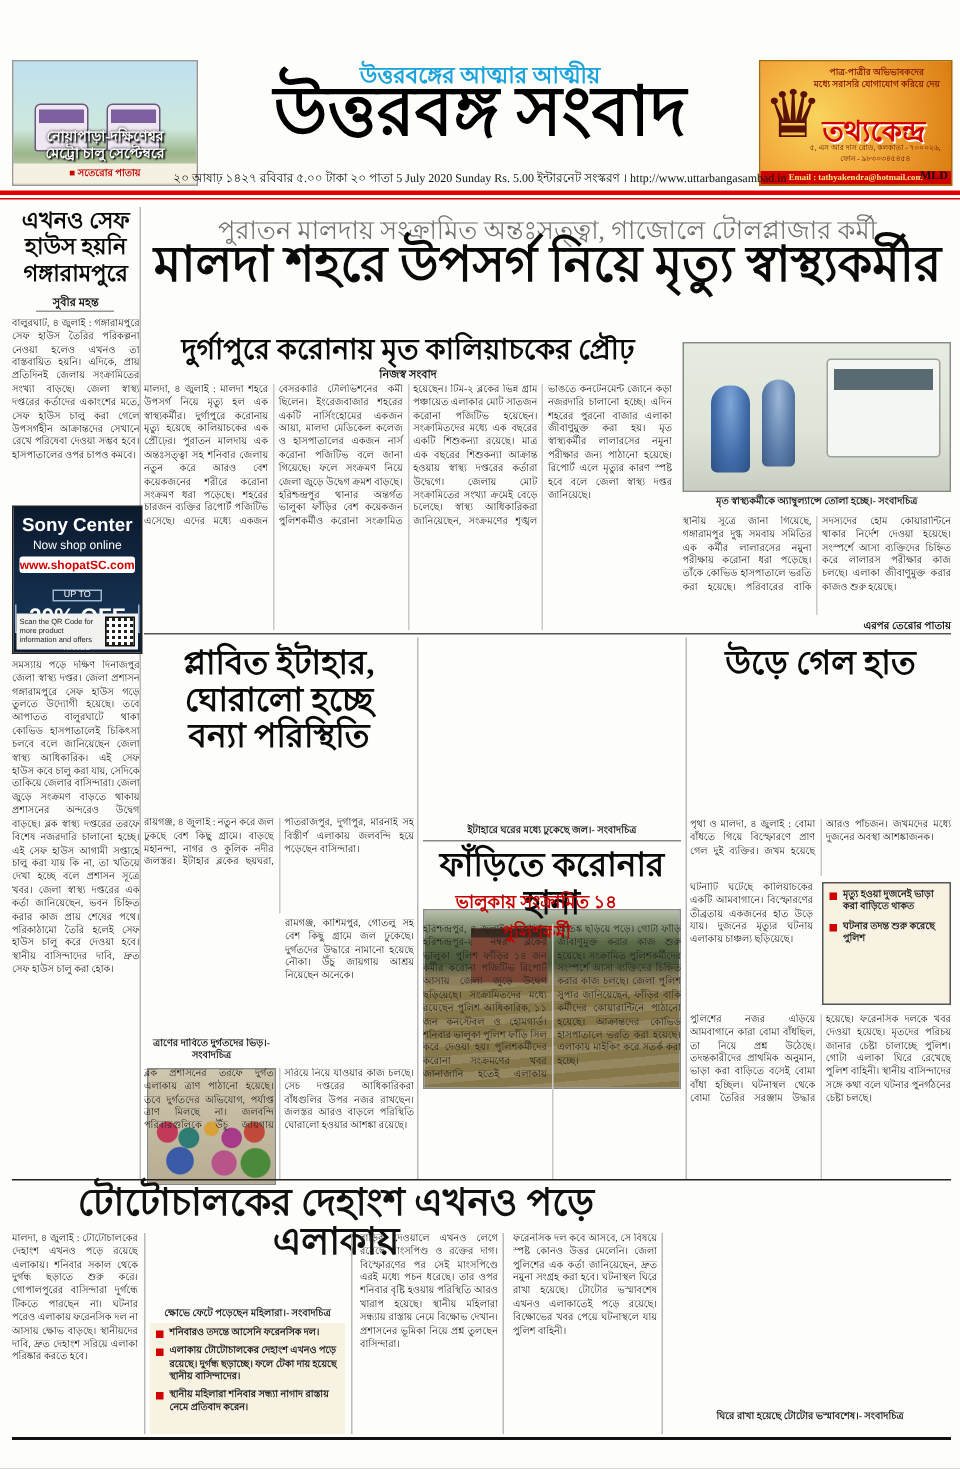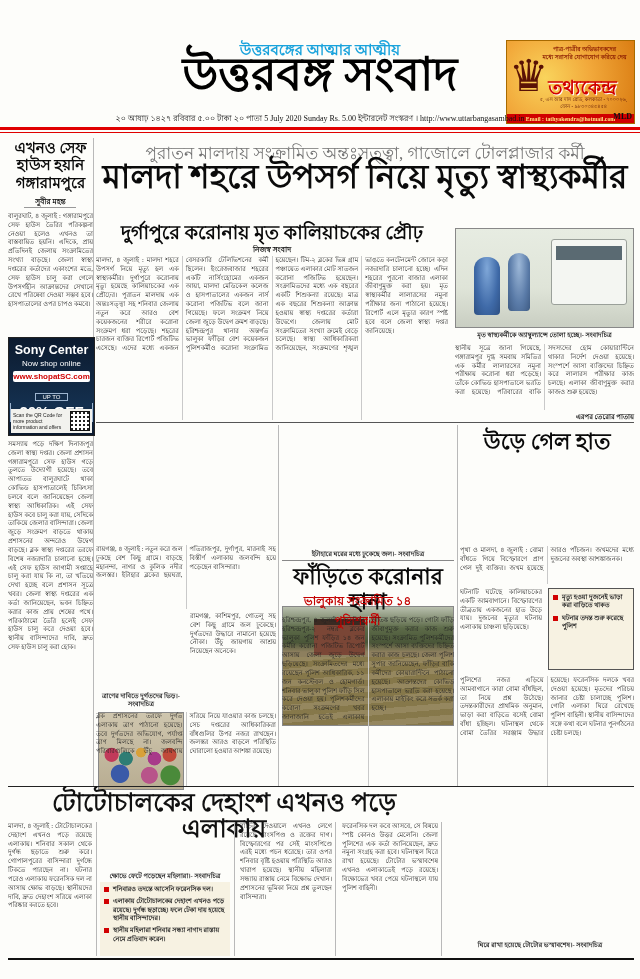--- a/index.html
+++ b/index.html
@@ -74,20 +74,29 @@
   .bullets-box{background:#f7f2e2;padding:3px 4px;box-sizing:border-box;}
   .cont{font-weight:bold;font-size:6.8px;text-align:right;color:#111;}
   .dateline{font-size:8px;color:#111;}
   .redrule{border-top:3px solid #e00000;border-bottom:1px solid #e00000;height:2px;}
 </style>
 </head>
 <body>
 
 <div id="page">
 
+  <div class="abs promo" style="left:8px;top:40px;width:122px;height:82px;">
+    <div class="train" style="left:14px;"></div>
+    <div class="train" style="left:62px;"></div>
+    <div class="promo-text">
+      <div>নোয়াপাড়া-দক্ষিণেশ্বর</div>
+      <div>মেট্রো চালু সেপ্টেম্বরে</div>
+    </div>
+    <div class="promo-tag">■ <span>সতেরোর পাতায়</span></div>
+  </div>
 
   <div class="abs ctr" style="left:135px;top:38px;width:370px;font-size:15px;font-weight:bold;color:#1aa3dc;text-align:center;">উত্তরবঙ্গের আত্মার আত্মীয়</div>
   <div class="abs ctr" style="left:120px;top:50px;width:400px;font-size:46px;font-weight:bold;line-height:1.1;color:#000;">উত্তরবঙ্গ সংবাদ</div>
 
   <div class="abs tk" style="left:506px;top:40px;width:127px;height:82px;">
     <div class="tk-chess">♛</div>
     <div class="tk-top">
       <div>পাত্র-পাত্রীর অভিভাবকদের</div>
       <div>মধ্যে সরাসরি যোগাযোগ করিয়ে দেয়</div>
     </div>
@@ -139,20 +148,25 @@
   </div>
   <div class="abs caption" style="left:455px;top:331px;width:179px;">মৃত স্বাস্থ্যকর্মীকে অ্যাম্বুল্যান্সে তোলা হচ্ছে।- সংবাদচিত্র</div>
   <div class="abs body-text cols-2 clip" style="left:455px;top:344px;width:179px;height:66px;">স্থানীয় সূত্রে জানা গিয়েছে, গঙ্গারামপুর দুগ্ধ সমবায় সমিতির এক কর্মীর লালারসের নমুনা পরীক্ষায় করোনা ধরা পড়েছে। তাঁকে কোভিড হাসপাতালে ভরতি করা হয়েছে। পরিবারের বাকি সদস্যদের হোম কোয়ারান্টিনে থাকার নির্দেশ দেওয়া হয়েছে। সংস্পর্শে আসা ব্যক্তিদের চিহ্নিত করে লালারস পরীক্ষার কাজ চলছে। এলাকা জীবাণুমুক্ত করার কাজও শুরু হয়েছে।</div>
   <div class="abs cont" style="left:540px;top:411px;width:94px;">এরপর তেরোর পাতায়</div>
 
   <div class="abs hrule" style="left:96px;top:422px;width:538px;"></div>
 
   <div class="abs vrule" style="left:278px;top:425px;height:361px;"></div>
   <div class="abs vrule" style="left:457px;top:425px;height:361px;"></div>
 
+  <div class="abs ctr headline-l" style="left:96px;top:430px;width:180px;font-size:22px;">
+    <div>প্লাবিত ইটাহার,</div>
+    <div>ঘোরালো হচ্ছে</div>
+    <div>বন্যা পরিস্থিতি</div>
+  </div>
   <div class="abs body-text cols-2 clip" style="left:96px;top:545px;width:180px;height:64px;">রায়গঞ্জ, ৪ জুলাই : নতুন করে জল ঢুকছে বেশ কিছু গ্রামে। বাড়ছে মহানন্দা, নাগর ও কুলিক নদীর জলস্তর। ইটাহার ব্লকের ছয়ঘরা, পতিরাজপুর, দুর্গাপুর, মারনাই সহ বিস্তীর্ণ এলাকায় জলবন্দি হয়ে পড়েছেন বাসিন্দারা।</div>
   <div class="abs photo ph-crowd" style="left:98px;top:612px;width:86px;height:78px;"></div>
   <div class="abs body-text clip" style="left:190px;top:612px;width:86px;height:94px;">রামগঞ্জ, কাশিমপুর, গোতলু সহ বেশ কিছু গ্রামে জল ঢুকেছে। দুর্গতদের উদ্ধারে নামানো হয়েছে নৌকা। উঁচু জায়গায় আশ্রয় নিয়েছেন অনেকে।</div>
   <div class="abs caption clip" style="left:96px;top:692px;width:90px;height:16px;">ত্রাণের দাবিতে দুর্গতদের ভিড়।- সংবাদচিত্র</div>
   <div class="abs body-text cols-2 clip" style="left:96px;top:712px;width:180px;height:74px;">ব্লক প্রশাসনের তরফে দুর্গত এলাকায় ত্রাণ পাঠানো হয়েছে। তবে দুর্গতদের অভিযোগ, পর্যাপ্ত ত্রাণ মিলছে না। জলবন্দি পরিবারগুলিকে উঁচু জায়গায় সরিয়ে নিয়ে যাওয়ার কাজ চলছে। সেচ দপ্তরের আধিকারিকরা বাঁধগুলির উপর নজর রাখছেন। জলস্তর আরও বাড়লে পরিস্থিতি ঘোরালো হওয়ার আশঙ্কা রয়েছে।</div>
 
   <div class="abs photo ph-flood" style="left:282px;top:428px;width:172px;height:120px;">
     <div class="flood-hut"></div>
     <div class="flood-water"></div>
   </div>

